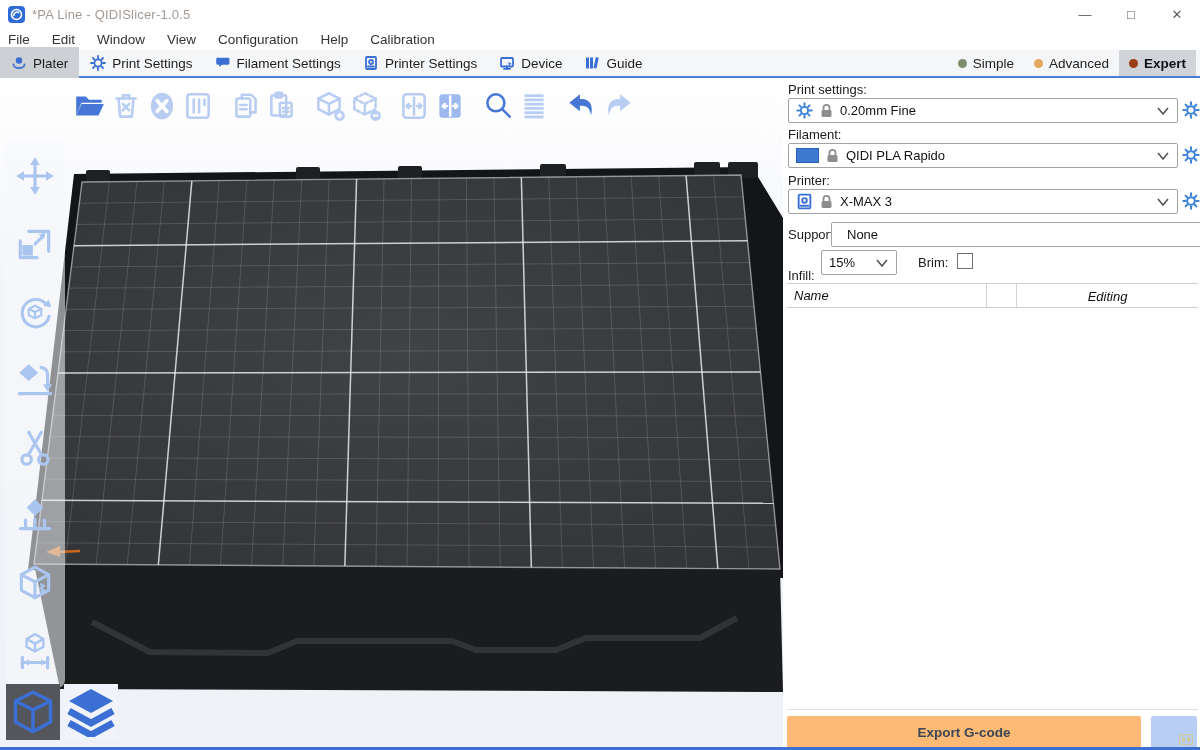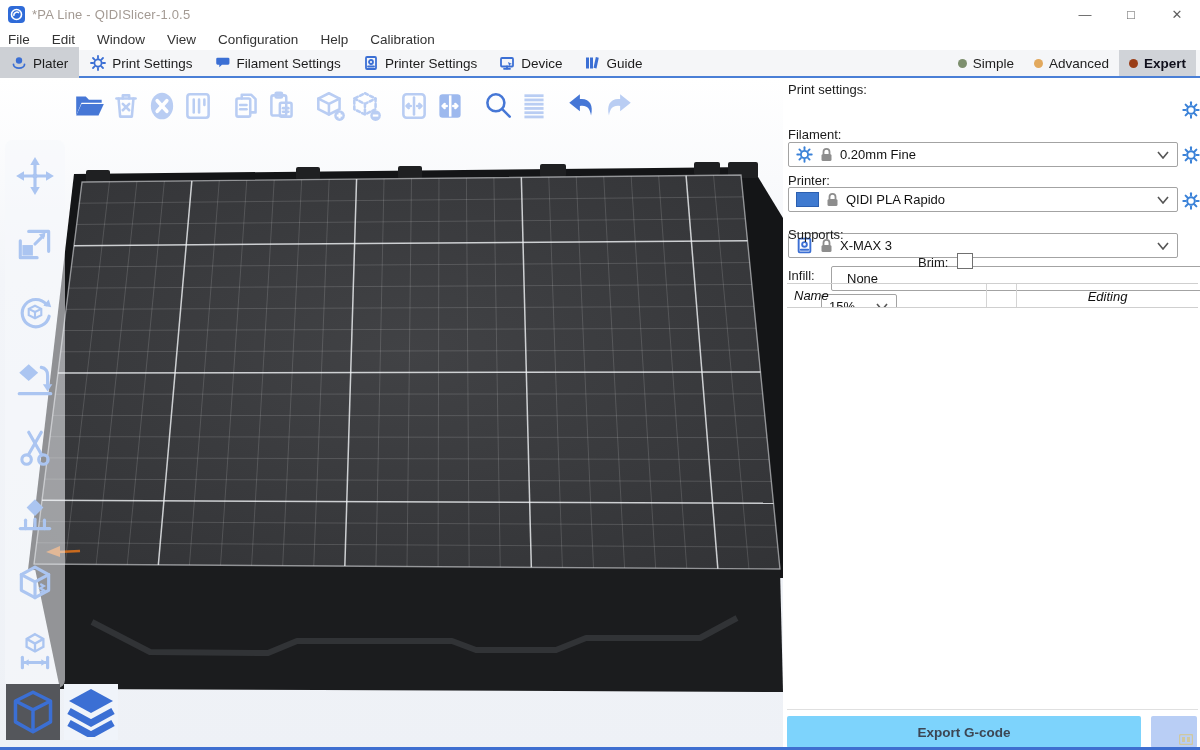--- a/index.html
+++ b/index.html
@@ -47,39 +47,39 @@
   
   .viewbtns { position:absolute; left:6px; top:606px; display:flex; gap:4px; }
   .vbtn { width:54px; height:56px; display:flex; align-items:center; justify-content:center; }
   .vbtn.cube { background:#54565b; }
   .vbtn.layers { background:#f0f4fa; }
 
   
   .panel { position:absolute; left:783px; top:78px; width:417px; height:672px; background:#fff; font-size:13px; color:#1b1b1b; }
   .plabel { position:absolute; left:5px; font-size:13px; color:#1b1b1b; }
   .combo { position:absolute; height:25px; background:#fff; border:1px solid #a3a3a3; border-radius:2px;
-           display:flex; align-items:center; gap:7px; padding:0 8px 0 7px;margin-top:44px; }
+           display:flex; align-items:center; gap:7px; padding:0 8px 0 7px; }
   .combo .val { font-size:13px; color:#111; white-space:nowrap; }
   .combo .chev { margin-left:auto; }
   .gearbtn { position:absolute; width:20px; height:22px; display:flex; align-items:center; justify-content:center; }
   .swatch-border { stroke:#2b5fb0; }
   .checkbox { position:absolute; width:16px; height:16px; border:1px solid #707070; background:#fff; }
 
   
   .objtable { position:absolute; left:4px; top:205px; width:411px; }
   .thead { display:flex; height:25px; border-top:1px solid #cfcfcf; border-bottom:1px solid #cfcfcf; align-items:center;font-style:italic; }
   .th { font-size:13px; color:#111; }
   .th.name { width:199px; padding-left:7px; }
   .th.mini { width:30px; height:100%; border-left:1px solid #d4d4d4; }
   .th.edit { flex:1; text-align:center; height:100%; line-height:25px; border-left:1px solid #d4d4d4; }
   .tbody { height:402px; background:#fff; border-bottom:1px solid #e0e0e0; }
 
   
   .exportrow { position:absolute; left:4px; top:638px; width:413px; height:32px; display:flex; gap:10px; }
-  .exportbtn { width:354px; height:32px; background:#7dd3fc; border:none; border-radius:2px;
+  .exportbtn { width:354px; height:32px; background:#fdba74; border:none; border-radius:2px;
                font-family:"Liberation Sans", sans-serif; font-size:13.5px; font-weight:bold; color:#3c4654; }
   .exportsd { width:46px; height:32px; background:#b9cef5; border:none; border-radius:2px; position:relative; }
   .exportsd svg { position:absolute; right:4px; bottom:3px; }
 
   .bottomborder { position:absolute; left:0; bottom:0; width:100%; height:3px; background:#3f6fd0; }
 
   
   .sD { stroke:#4677d6; fill:none; stroke-width:2.4; stroke-linecap:round; stroke-linejoin:round; }
   .sL { stroke:#b9cdf3; fill:none; stroke-width:2.4; stroke-linecap:round; stroke-linejoin:round; }
   .fD { fill:#4677d6; } .fL { fill:#b9cdf3; }

